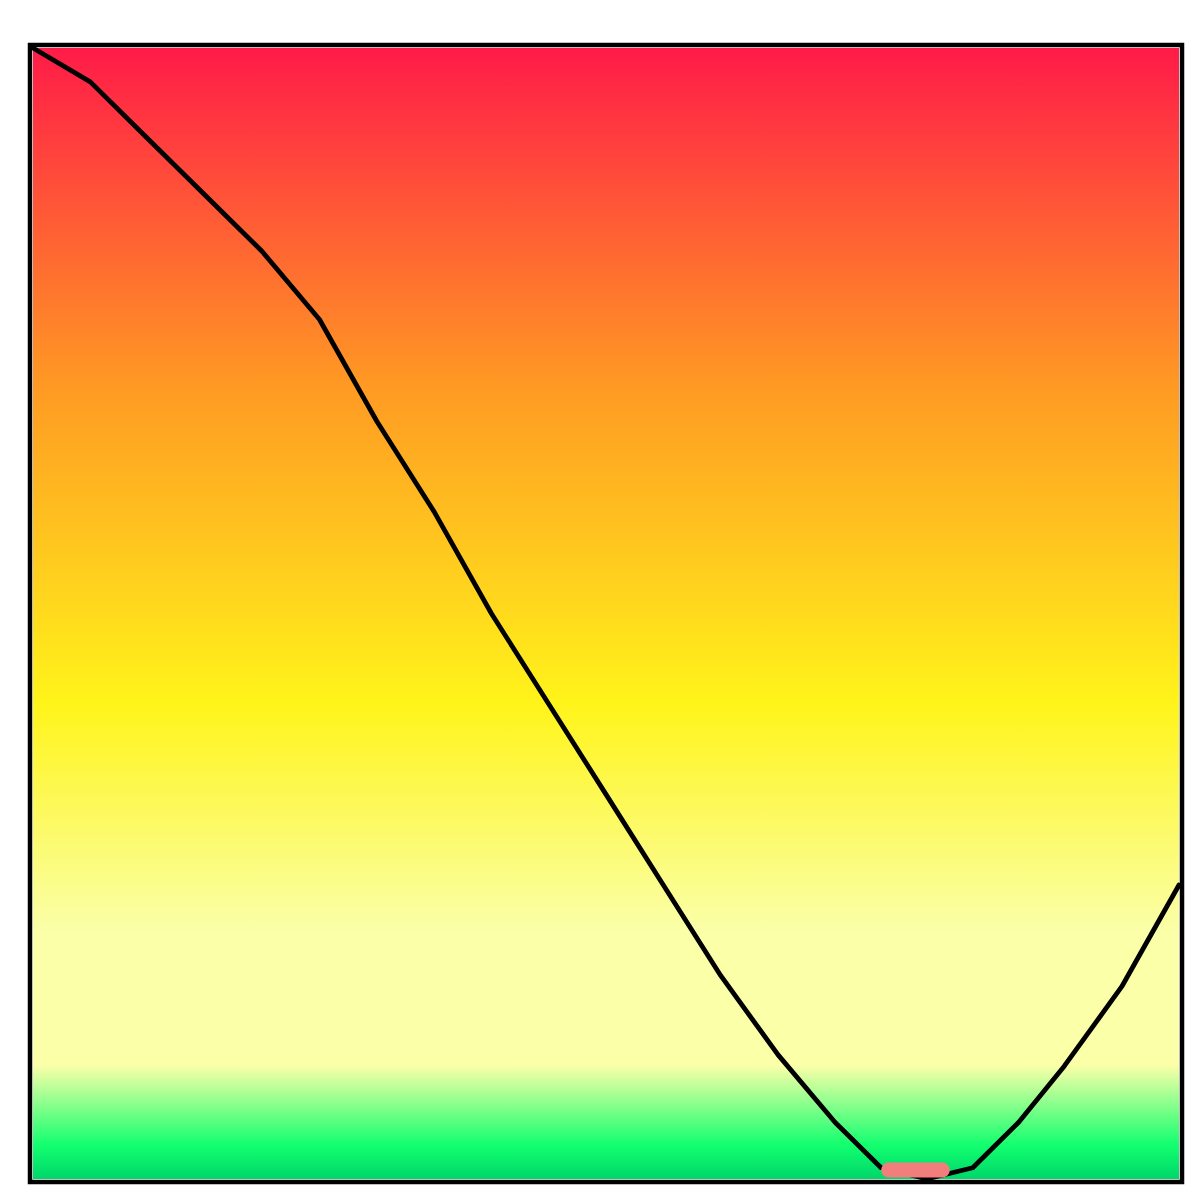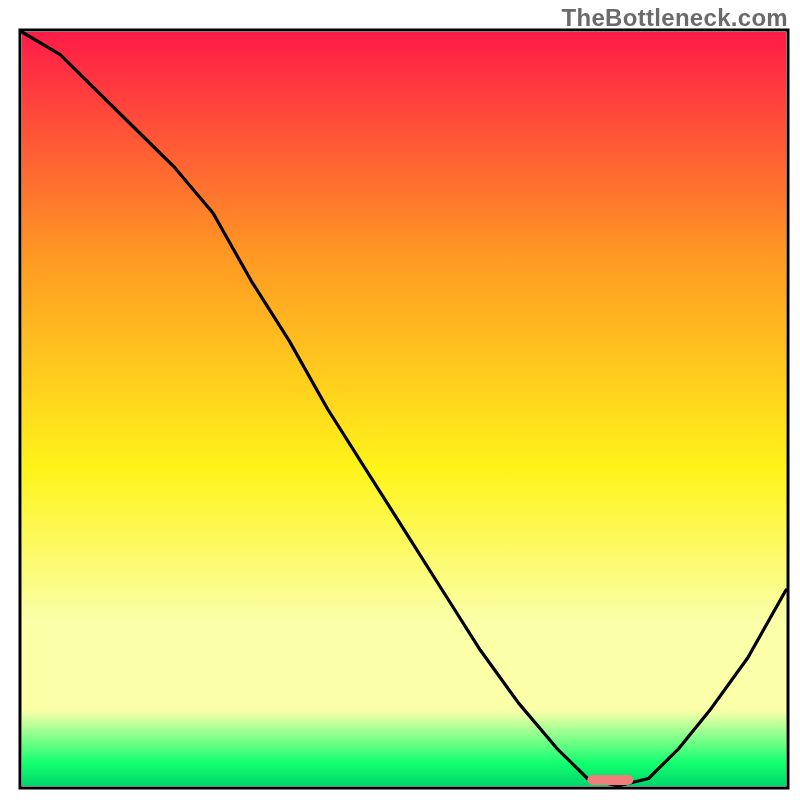--- a/index.html
+++ b/index.html
@@ -27,21 +27,20 @@
     z-index: 10;
   }
   svg {
     display: block;
   }
 </style>
 </head>
 <body>
 
 <div class="wrapper">
-  <div class="watermark">TheBottleneck.com</div>
 
   <svg id="plot" width="800" height="800" viewBox="0 0 800 800">
     <defs>
       <linearGradient id="bg-grad" x1="0" y1="0" x2="0" y2="1">
         <stop id="g0" offset="0%" stop-color="#ff1b48"></stop>
         <stop id="g1" offset="30%" stop-color="#ff9a23"></stop>
         <stop id="g2" offset="58%" stop-color="#fff41a"></stop>
         <stop id="g3" offset="78%" stop-color="#faffa8"></stop>
         <stop id="g4" offset="90%" stop-color="#faffa8"></stop>
         <stop id="g5" offset="97%" stop-color="#12ff6f"></stop>

